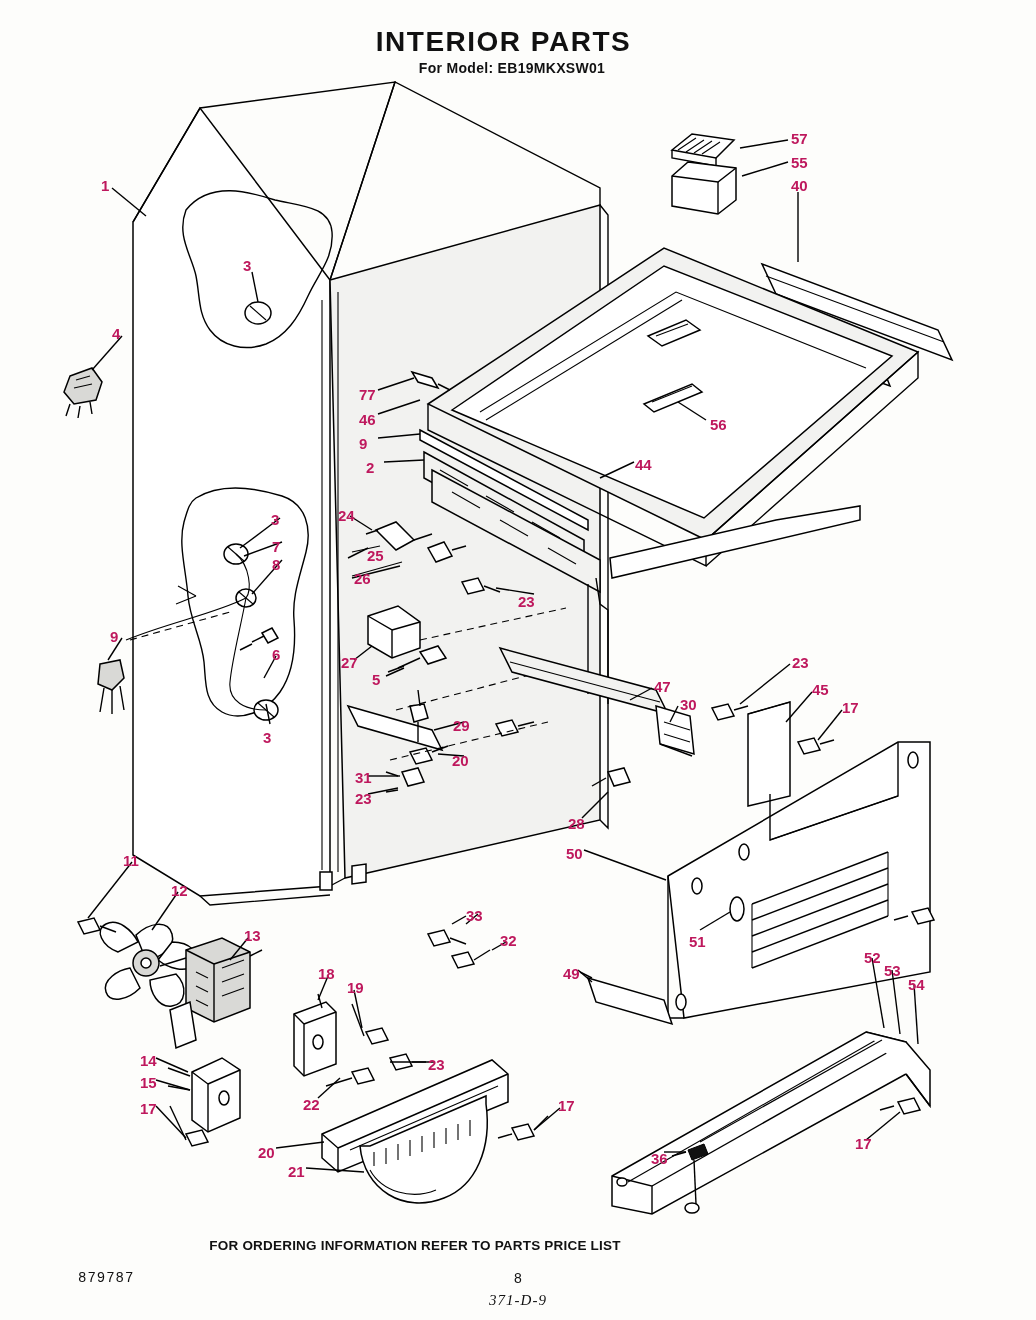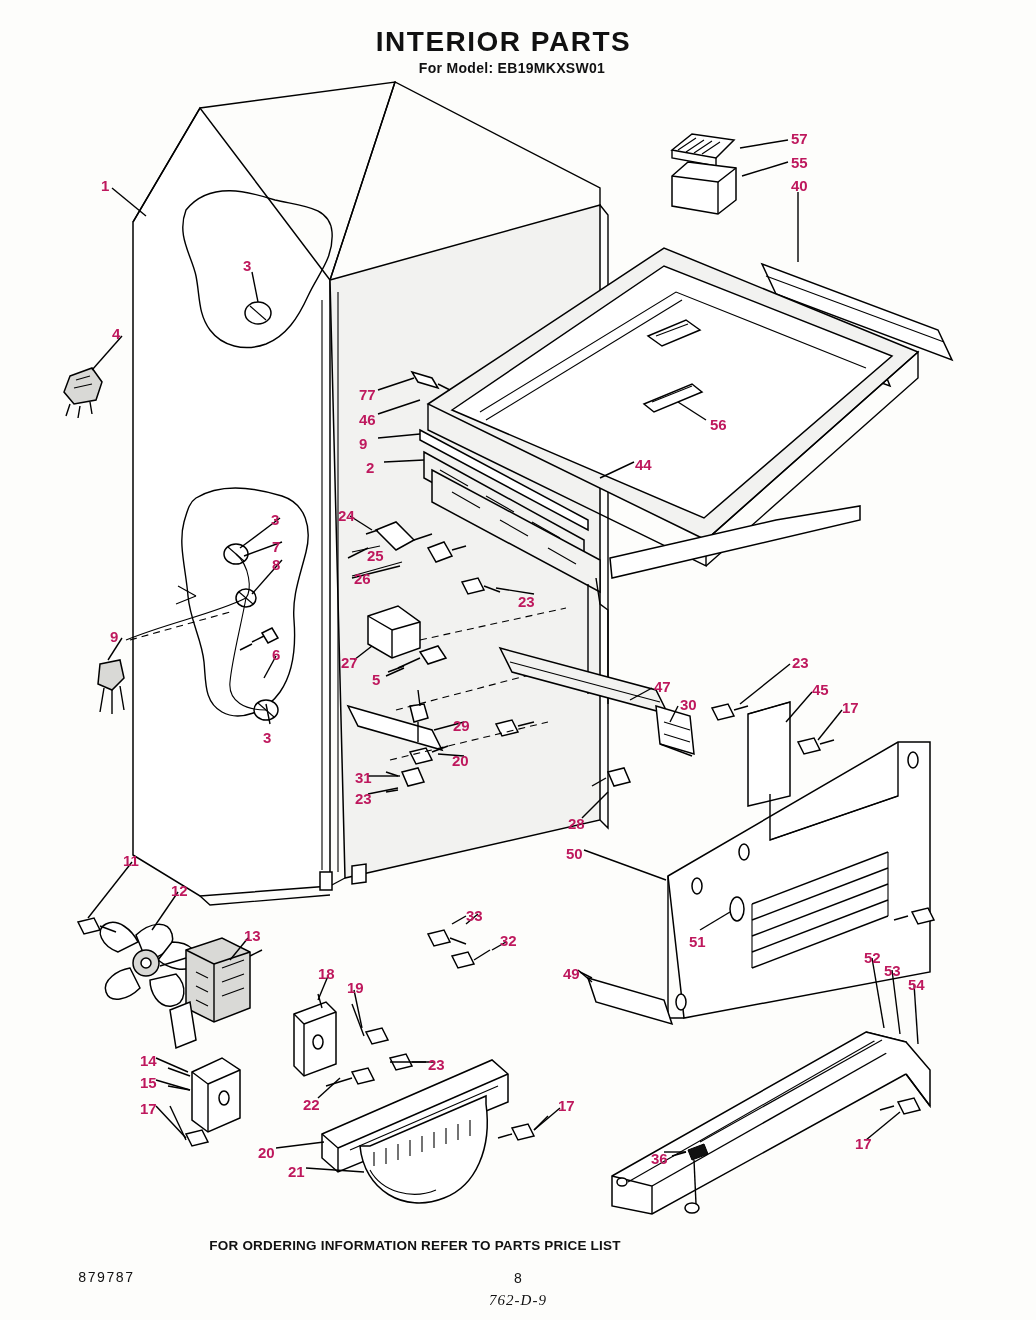--- a/index.html
+++ b/index.html
@@ -540,15 +540,15 @@
       <div class="callout" style="left: 303px; top: 1097px;">22</div>
       <div class="callout" style="left: 428px; top: 1057px;">23</div>
       <div class="callout" style="left: 558px; top: 1098px;">17</div>
       <div class="callout" style="left: 258px; top: 1145px;">20</div>
       <div class="callout" style="left: 288px; top: 1164px;">21</div>
     </div>
 
   <div class="footer-note">FOR ORDERING INFORMATION REFER TO PARTS PRICE LIST</div>
   <div class="doc-number">879787</div>
   <div class="page-number">8</div>
-  <div class="rev-code">762-D-9</div>
+  <div class="rev-code">371-D-9</div>
 
 </div>
 
 </body></html>

